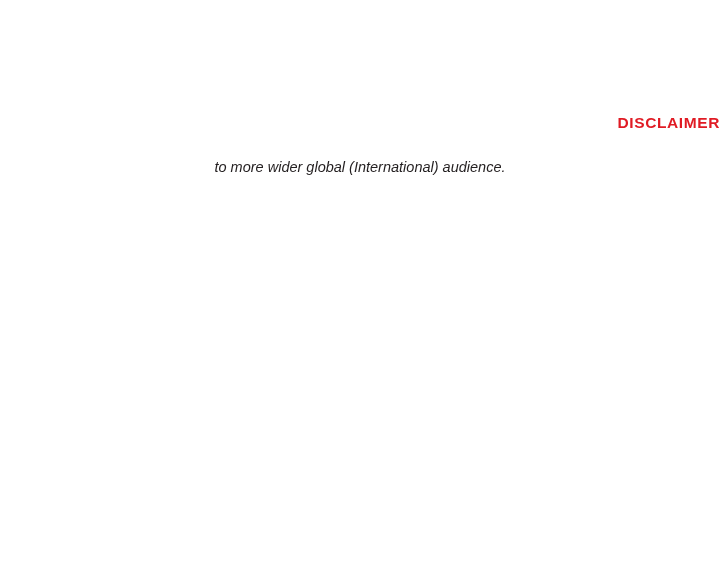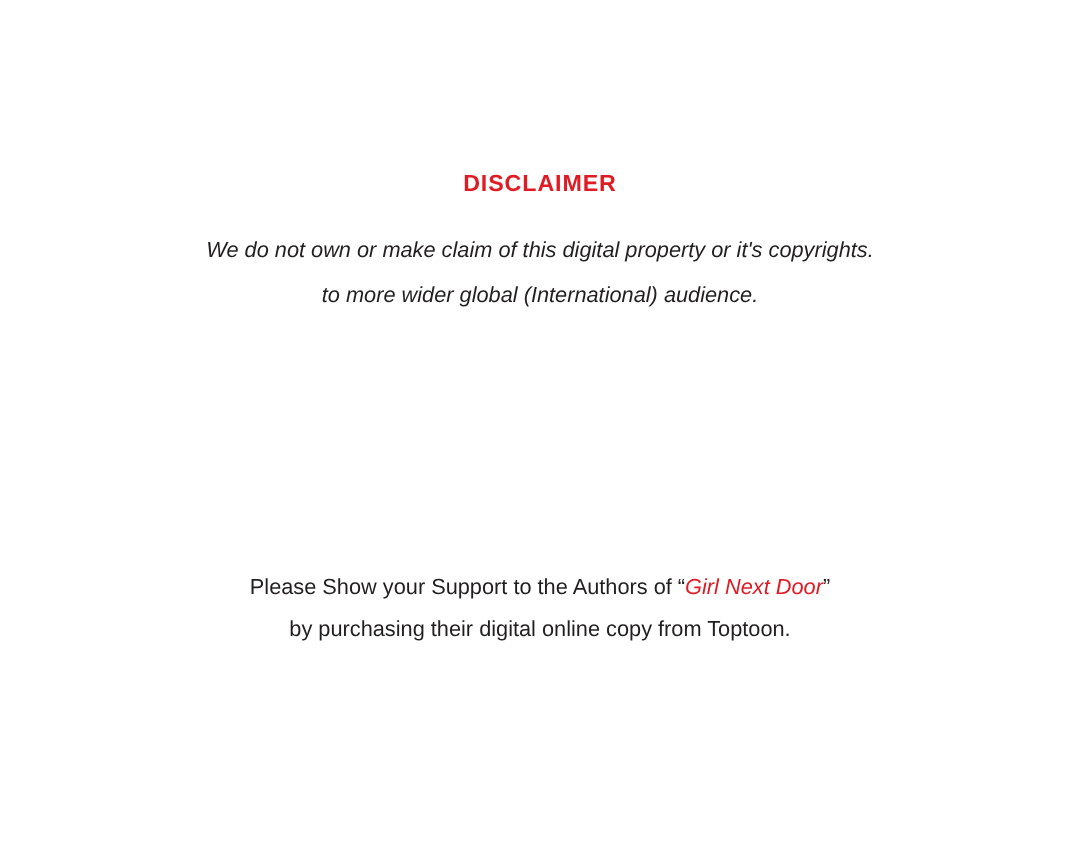--- a/index.html
+++ b/index.html
@@ -18,21 +18,21 @@
     position: relative;
     width: 720px;
     height: 562px;
     box-sizing: border-box;
   }
   .disclaimer-title {
     position: absolute;
     top: 114px;
     left: 0;
     width: 720px;
-    text-align: center;
+    text-align: right;
     font-size: 15.5px;
     font-weight: bold;
     letter-spacing: 0.6px;
     color: #e01b24;
   }
   .body-block {
     position: absolute;
     top: 152px;
     left: 0;
     width: 720px;
@@ -68,25 +68,18 @@
   }
 </style>
 </head>
 <body>
 
 <div class="page">
 
   <div class="disclaimer-title">DISCLAIMER</div>
 
   <div class="body-block">
-    <div class="body-line">We do not own or make claim of this digital property or it's copyrights.</div>
     <div class="body-line">to more wider global (International) audience.</div>
     <div class="gap-line"></div>
   </div>
 
-  <div class="support-block">
-    <div class="support-line">
-      <span>Please Show your Support to the Authors of </span><span class="quote">“</span><span class="title-accent">Girl Next Door</span><span class="quote">”</span>
-    </div>
-    <div class="support-line">by purchasing their digital online copy from Toptoon.</div>
-  </div>
 
 </div>
 
 </body></html>

